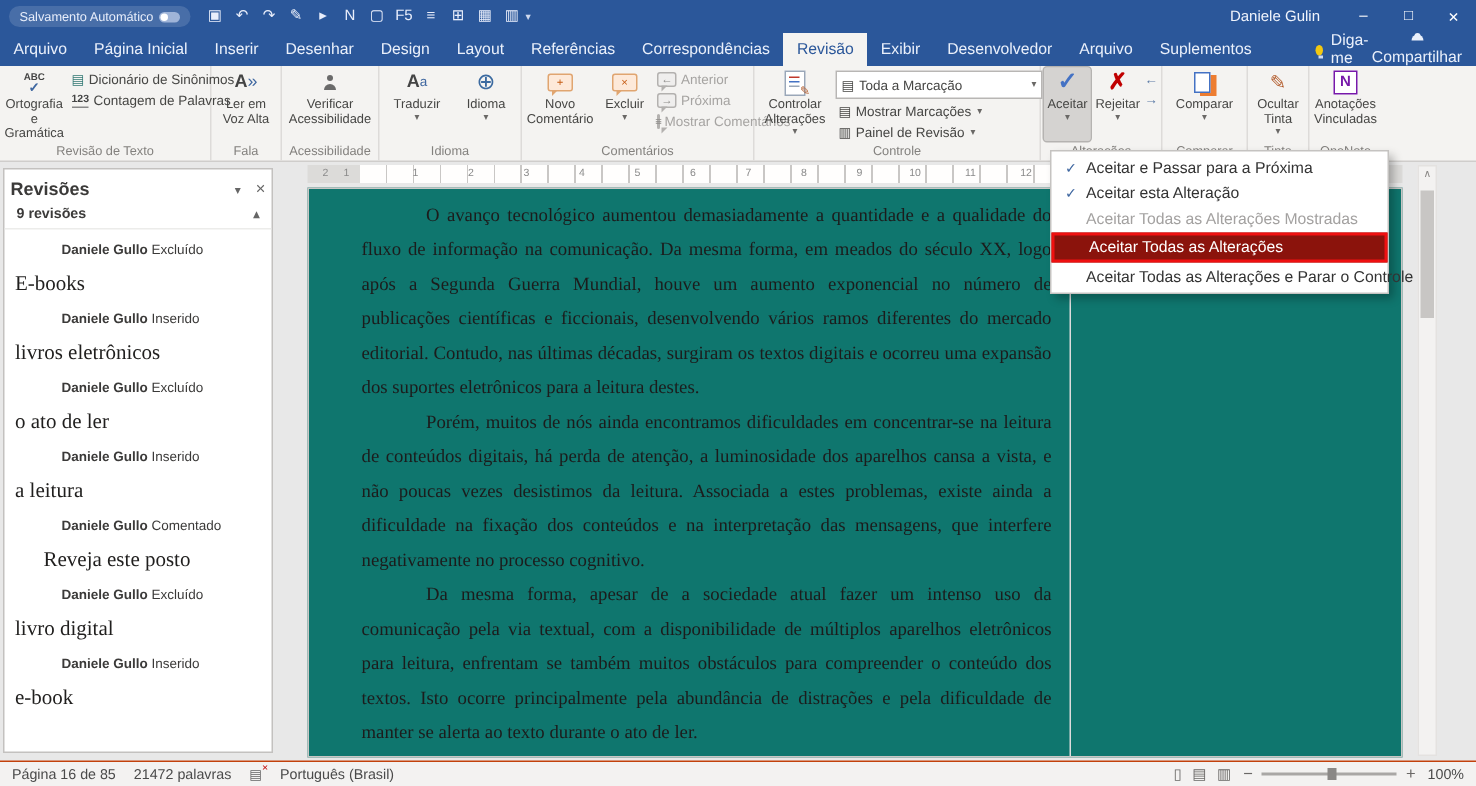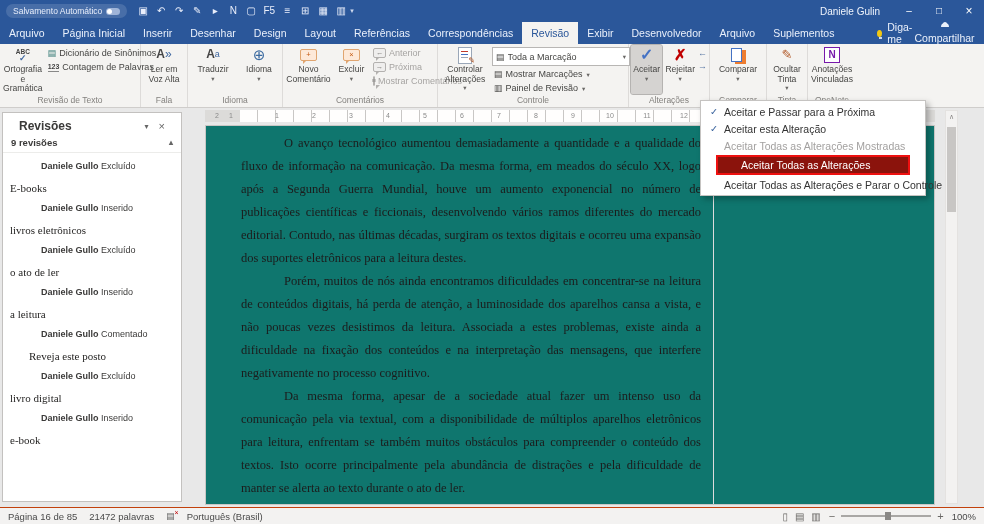--- a/index.html
+++ b/index.html
@@ -78,38 +78,38 @@
   .ic-123{font-size:7px;font-weight:bold;color:#444;border-bottom:1px solid #888;line-height:8px;}
   .navsm{display:flex;flex-direction:column;gap:4px;padding-top:4px;}
   .navsm span{font-size:9px;color:#5b7aa6;line-height:9px;text-align:center;}
   .icon-person.gray{color:#6a6a6a;}
 
   
   .accept-menu{position:absolute;left:700px;top:100px;width:224px;background:#fff;border:1px solid #c5c3c1;box-shadow:3px 3px 6px rgba(0,0,0,.28);z-index:100;padding:2px 0;}
   .mi{display:flex;align-items:center;height:17px;padding:0 8px 0 3px;font-size:10.5px;color:#333;white-space:nowrap;}
   .mi-ic{width:20px;text-align:center;font-size:9.5px;color:#3f67a0;flex:0 0 20px;}
   .mi.disabled{color:#a3a1a0;}
-  .mi.highlight{background:#8b130c;border:2px solid #ef1010;color:#fff;height:20px;box-sizing:border-box;margin:1px 15px;}
+  .mi.highlight{background:#8b130c;border:2px solid #ef1010;color:#fff;height:20px;box-sizing:border-box;margin:1px 0;}
   .mi.highlight .mi-ic{color:#fff;}
 
   
   .content{position:absolute;top:108px;left:0;right:0;bottom:16px;background:#e8e8e8;}
 
   
   .revpane{position:absolute;left:2px;top:4px;width:180px;height:390px;background:#fff;border:1px solid #c3c1bf;box-sizing:border-box;overflow:hidden;}
-  .rp-header{display:flex;align-items:center;padding:6px 16px 2px;}
+  .rp-header{display:flex;align-items:center;padding:6px 4px 2px;}
   .rp-title{flex:1;font-size:12px;font-weight:bold;color:#3b3a39;}
   .rp-dd{font-size:8px;color:#666;margin-right:10px;}
   .rp-close{font-size:11px;color:#666;}
   .rp-sub{display:flex;align-items:center;padding:2px 8px 4px;font-size:9.5px;font-weight:bold;color:#3b3a39;border-bottom:1px solid #ececea;}
   .rp-sub .rp-collapse{margin-left:auto;font-size:8px;color:#666;}
   .rp-list{overflow:hidden;height:340px;}
   .rev-a{margin:8px 4px 11px 38px;font-size:9px;color:#3b3a39;white-space:nowrap;}
   .rev-name{font-weight:bold;}
-  .rev-c{margin:0 4px 9px 7px;font-family:"Liberation Serif",serif;font-size:11px;color:#201f1e;}
+  .rev-c{margin:0 4px 9px 7px;font-family:"Liberation Serif",serif;font-size:14px;color:#201f1e;}
   .rev-c.cmt{margin-left:26px;}
 
   
   .docarea{position:absolute;left:184px;top:0;right:0;bottom:0;}
   .ruler{position:absolute;left:21px;top:2px;width:730px;height:12px;background:#dcdbd9;}
   .ruler-band{position:absolute;left:35px;top:0;width:460px;height:12px;background:#fffefd;background-image:repeating-linear-gradient(to right,transparent 0,transparent 17px,#c9c7c5 17px,#c9c7c5 18px);}
   .rnum{position:absolute;top:1px;font-size:7px;color:#8a8a8a;transform:translateX(-50%);line-height:10px;}
   .page{position:absolute;left:21px;top:17px;width:730px;bottom:3px;background:#0f766e;border:1px solid #c9c7c5;box-sizing:border-box;}
   .markup-sep{position:absolute;left:507px;top:0;bottom:0;width:1px;background:#dcdcdc;}
   .doc-text{position:absolute;left:35px;top:6px;width:460px;}
@@ -221,20 +221,31 @@
           <span class="bicon ic-read">
               <span>A</span>
               <span class="spk">»</span>
             </span>
           <span>Ler em Voz Alta</span>
         </div>
       </div>
       <div class="glabel">Fala</div>
     </div>
 
+    <div class="rgroup" style="width:64px">
+      <div class="rg-content">
+        <div class="bigbtn" style="width:60px">
+          <span class="bicon">
+              <span class="icon-person gray"></span>
+            </span>
+          <span>Verificar Acessibilidade</span>
+        </div>
+      </div>
+      <div class="glabel">Acessibilidade</div>
+    </div>
 
     <div class="rgroup" style="width:94px">
       <div class="rg-content">
         <div class="bigbtn" style="width:44px">
           <span class="bicon ic-translate">
               <b>A</b>
               <i>a</i>
             </span>
           <span>Traduzir</span>
           <span class="dd">▾</span>

